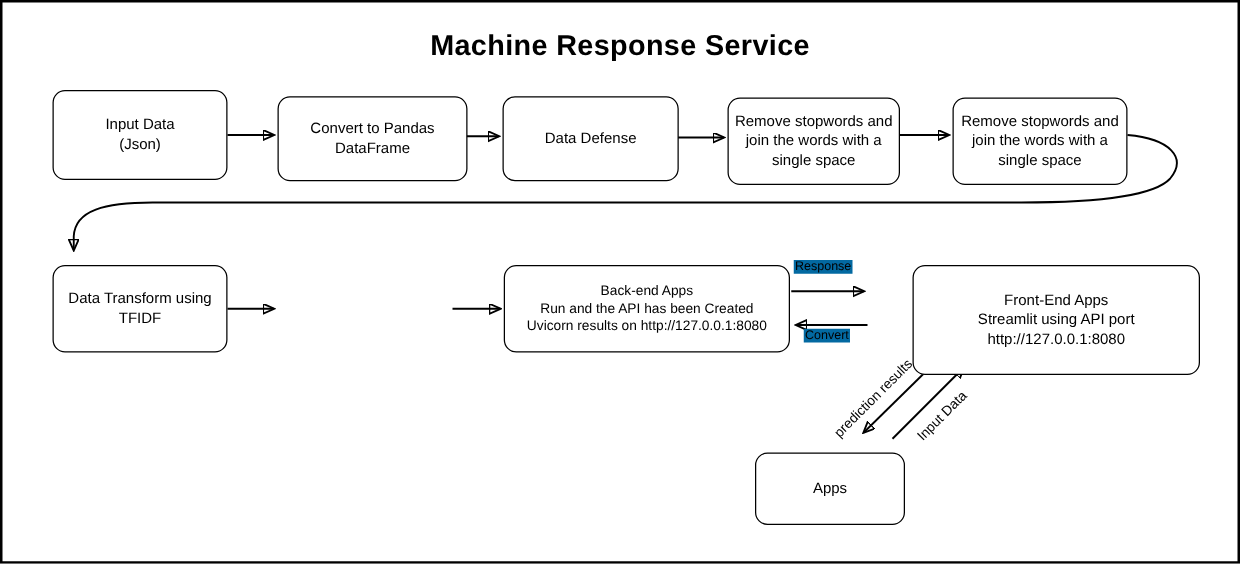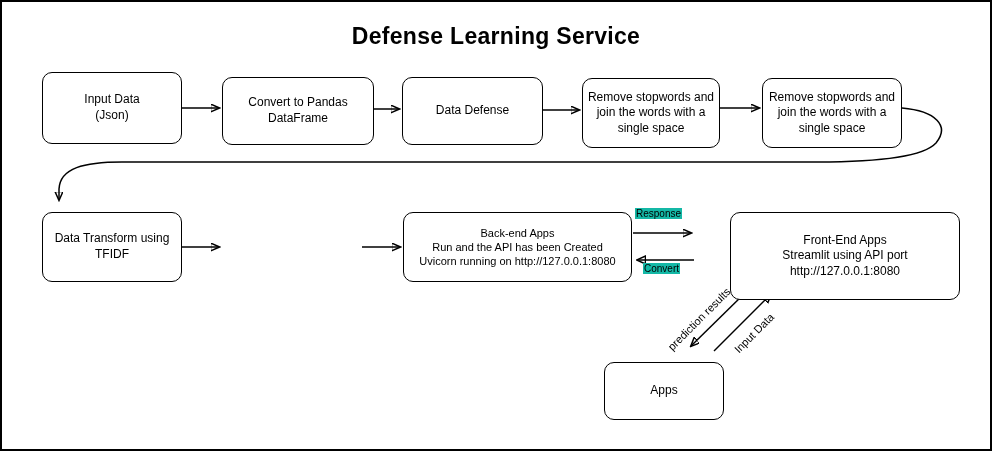--- a/index.html
+++ b/index.html
@@ -50,35 +50,35 @@
     font-size: 12px;
     line-height: 1.3;
     padding: 2px 3px;
   }
   .node .node-label { white-space: pre; }
   .node.small { font-size: 11px; }
   .edge-label {
     position: absolute;
     font-size: 10px;
     white-space: nowrap;
-    background: #14b8a6;
+    background: #0369a1;
     padding: 0 1px;
   }
   .edge-label.rot {
     font-size: 11px;
     background: transparent;
     transform: translate(-50%, -50%) rotate(-45deg);
   }
 </style>
 </head>
 <body>
 
 <div class="canvas">
 
-  <div class="title">Defense Learning Service</div>
+  <div class="title">Machine Response Service</div>
 
   <svg class="edges" viewBox="0 0 992 451" xmlns="http://www.w3.org/2000/svg" aria-hidden="true">
     <defs>
       <marker id="arrow" markerWidth="10" markerHeight="9" refX="8.5" refY="4" orient="auto" markerUnits="userSpaceOnUse">
         <path d="M0,0 L9,4 L0,8 Z" fill="#000000" stroke="none"></path>
       </marker>
     </defs>
 
     <path d="M180 106 L217 106" marker-end="url(#arrow)"></path>
     <path d="M360 107 L397 107" marker-end="url(#arrow)"></path>
@@ -119,21 +119,21 @@
 single space</span>
   </div>
 
   <div class="node" style="left:40px; top:210px; width:140px; height:70px">
     <span class="node-label">Data Transform using
 TFIDF</span>
   </div>
   <div class="node small" style="left:401px; top:210px; width:229px; height:70px">
     <span class="node-label">Back-end Apps
 Run and the API has been Created
-Uvicorn running on http://127.0.0.1:8080</span>
+Uvicorn results on http://127.0.0.1:8080</span>
   </div>
   <div class="node" style="left:728px; top:210px; width:230px; height:88px">
     <span class="node-label">Front-End Apps
 Streamlit using API port
 http://127.0.0.1:8080</span>
   </div>
 
   <div class="node" style="left:602px; top:360px; width:120px; height:58px">
     <span class="node-label">Apps</span>
   </div>

